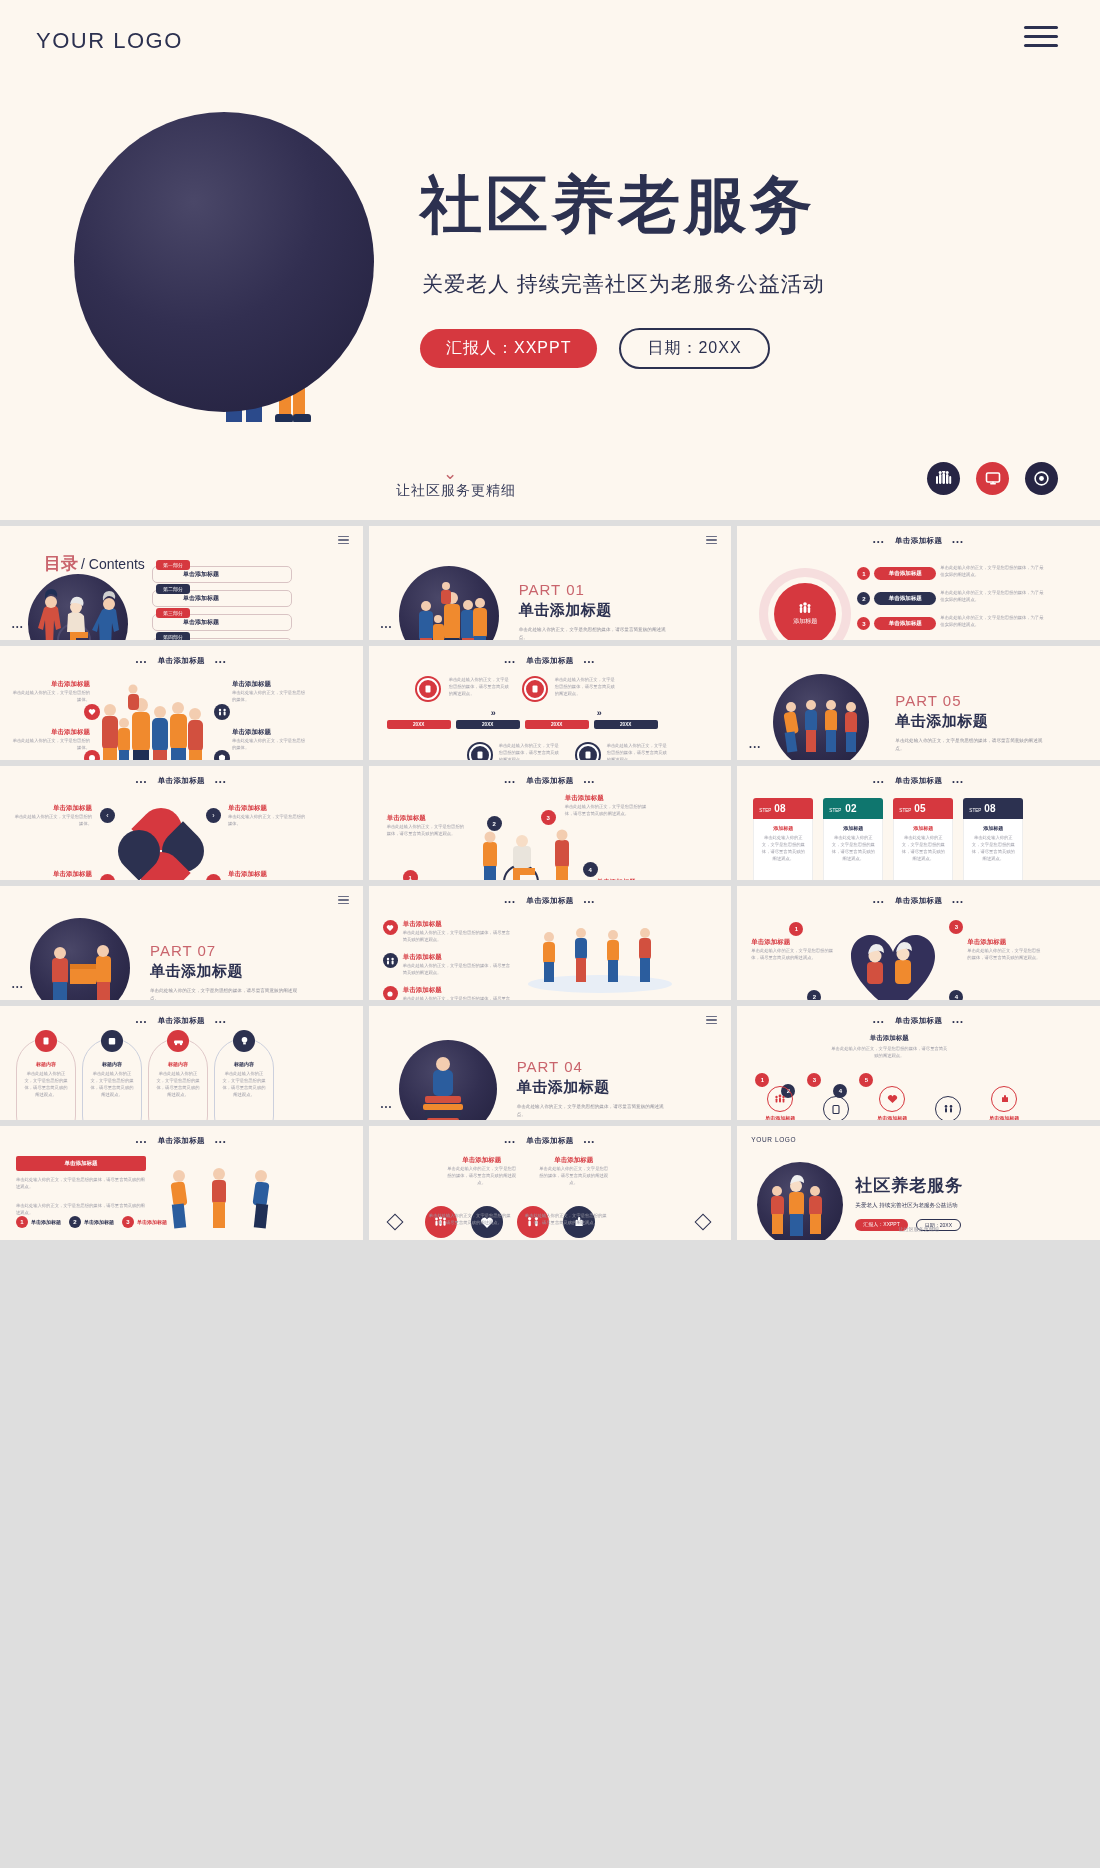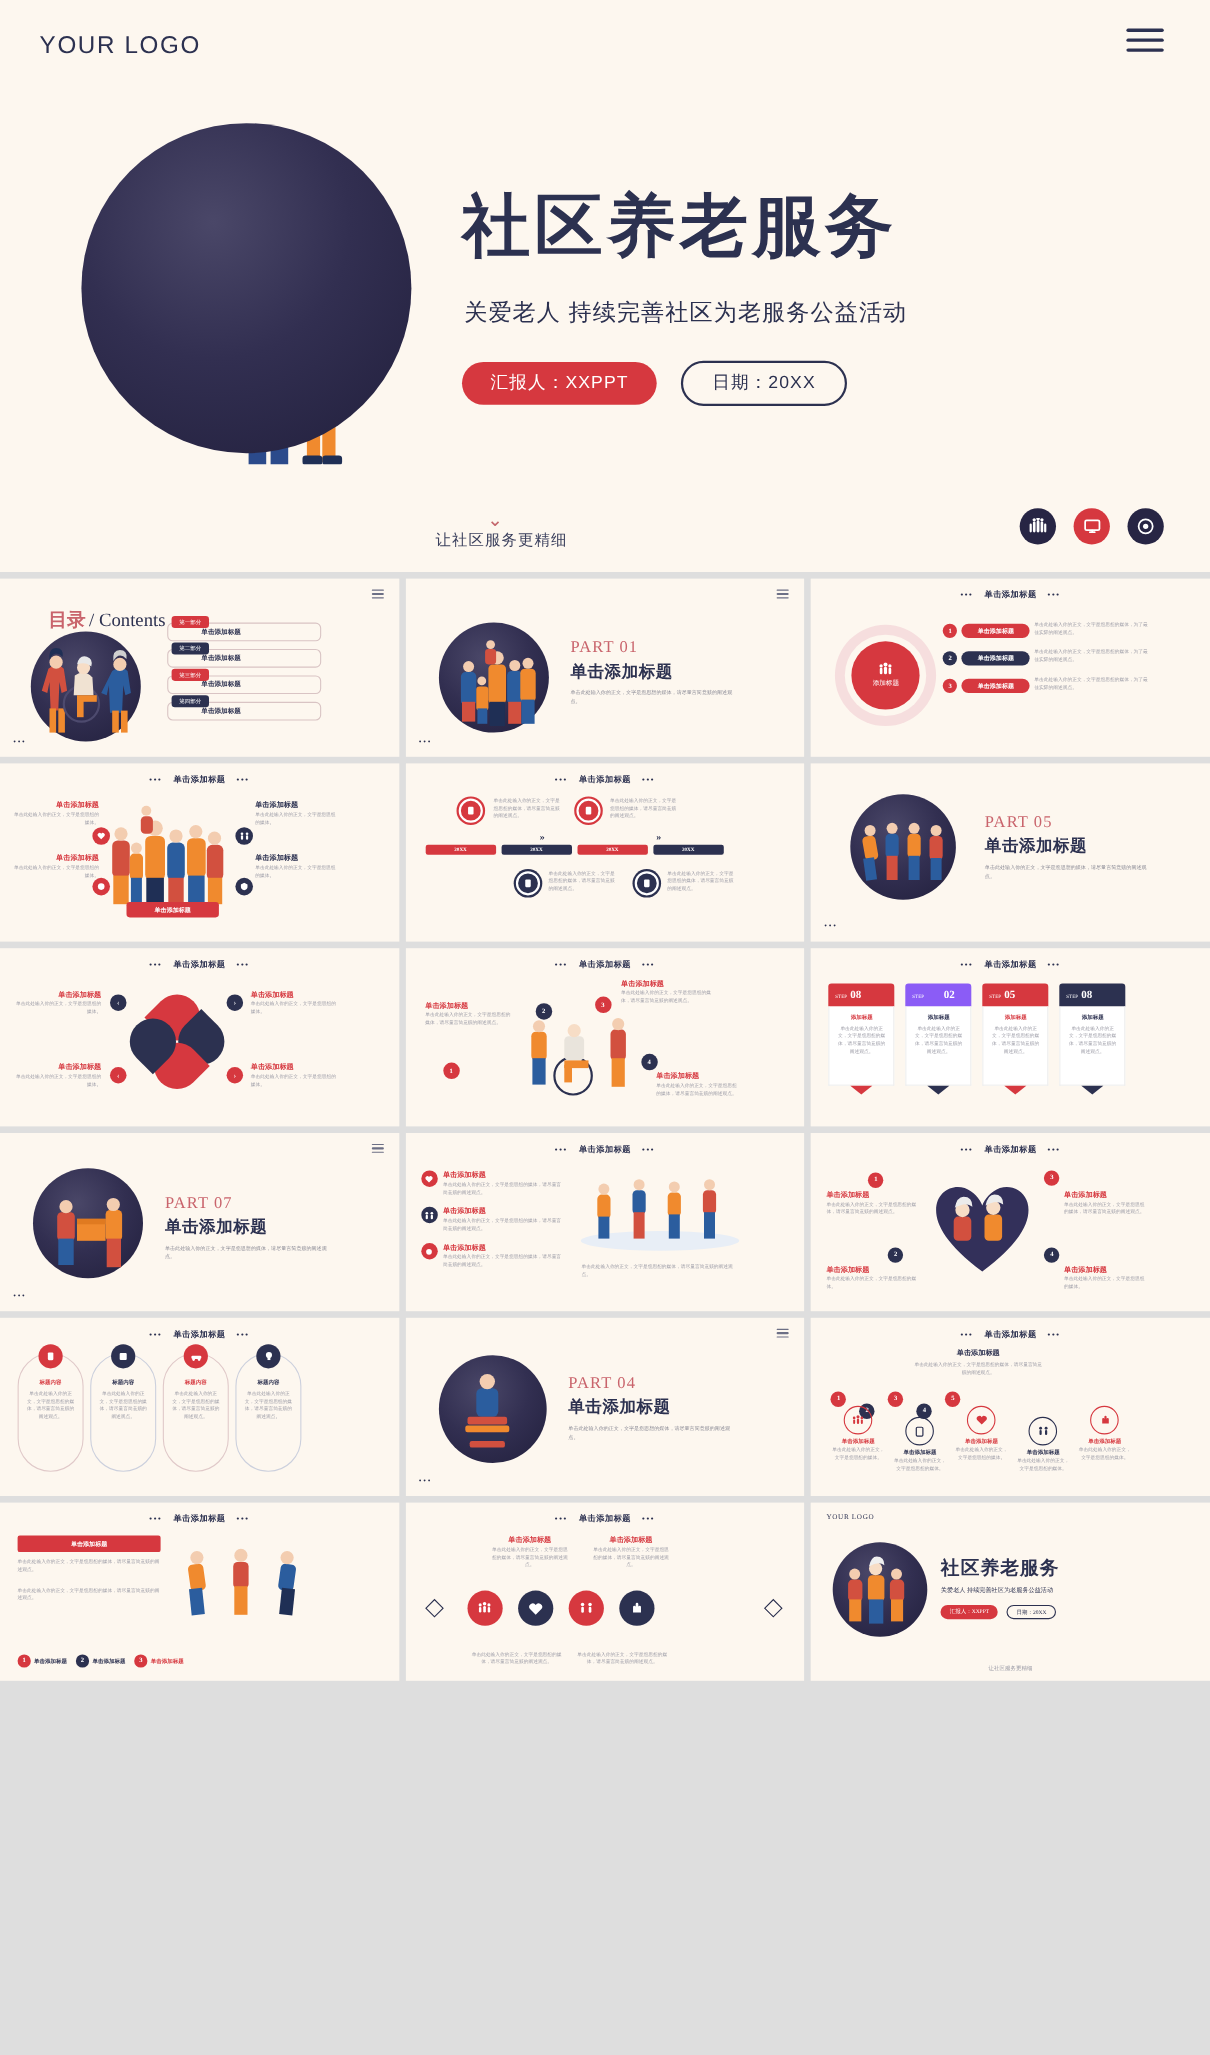--- a/index.html
+++ b/index.html
@@ -46,21 +46,21 @@
   .hico{width:33px;height:33px;border-radius:50%;display:flex;align-items:center;justify-content:center;}
   .hico.dark{background:#272544;}
   .hico.red{background:#d6383f;}
 
   
   .grid{
     display:grid;grid-template-columns:repeat(3,1fr);
     gap:6px;padding:6px 0 0 0;background:#dedede;
   }
   .slide{
-    position:relative;width:100%;height:162px;background:#fdf7ef;overflow:hidden;font-family:Liberation Serif, serif;
+    position:relative;width:100%;height:114px;background:#fdf7ef;overflow:hidden;
   }
   .s-hdr{
     position:absolute;top:10px;left:0;right:0;display:flex;justify-content:center;align-items:center;gap:10px;
     font-size:7.5px;color:#2c3150;font-weight:700;letter-spacing:.4px;
   }
   .dots{letter-spacing:1.5px;font-size:7px;color:#2c3150;}
   .burger-sm{position:absolute;right:14px;top:10px;width:11px;}
   .burger-sm i{display:block;height:1.2px;background:#6c6f85;margin-bottom:2.2px;border-radius:1px;}
   .bl-dots{position:absolute;left:12px;bottom:10px;font-size:7px;letter-spacing:1.6px;color:#2c3150;}
   .br-circ{position:absolute;border-radius:50%;background:radial-gradient(circle at 40% 32%,#4a4768 0%,#322f51 48%,#211f3c 100%);}
@@ -172,21 +172,21 @@
 <div class="grid">
 
   <div class="slide">
     <div class="burger-sm">
         <i></i>
         <i></i>
         <i></i>
       </div>
     <div style="position:absolute;left:44px;top:26px;display:flex;align-items:baseline;gap:3px;">
       <span style="color:#c9646c;font-size:17px;font-weight:700;">目录</span>
-      <span style="color:#2c3150;font-size:17px;">/ Contents</span>
+      <span style="color:#2c3150;font-size:14px;">/ Contents</span>
     </div>
     <div class="br-circ" style="left:28px;top:48px;width:100px;height:100px;"></div>
     <svg style="position:absolute;left:28px;top:48px;" width="100" height="100" viewBox="0 0 100 100">
       <path d="M16 34 q8-7 14 0 l3 20 -5 2 -2-10 -1 26 H18 l-1-26 -2 10 -5-2z" fill="#d2503f"></path>
       <circle cx="23" cy="28" r="6" fill="#f3cdb0"></circle>
         <path d="M17 26 q4-10 12-3 q1-8 -6-8 q-7 0-6 11z" fill="#1f2f55"></path>
       <rect x="17" y="70" width="6" height="22" fill="#f08a2e"></rect>
         <rect x="25" y="70" width="6" height="22" fill="#f08a2e"></rect>
       <circle cx="46" cy="66" r="16" fill="none" stroke="#4d4a6e" stroke-width="2"></circle>
       <path d="M40 40 q9-6 16 2 l1 16 h-18z" fill="#f0e2d2"></path>
@@ -535,21 +535,21 @@
           <div class="tiny" style="margin-top:3px;text-align:center;">单击此处输入你的正文，文字是您思想的媒体，请尽量言简意赅的阐述观点。</div>
         </div>
         <div style="width:0;height:0;margin:0 auto;border-left:10px solid transparent;border-right:10px solid transparent;border-top:8px solid #d6383f;"></div>
         <div class="icoC" style="margin:-20px auto 0;width:13px;height:13px;background:transparent;">
             <svg width="9" height="9" viewBox="0 0 9 9">
               <rect x="2" y="1" width="5" height="7" rx="1" fill="#fff"></rect>
             </svg>
           </div>
       </div>
       <div style="width:60px;">
-        <div style="background:#8b5cf6;border-radius:3px 3px 0 0;padding:5px 6px;display:flex;align-items:baseline;gap:18px;">
+        <div style="background:#0f766e;border-radius:3px 3px 0 0;padding:5px 6px;display:flex;align-items:baseline;gap:4px;">
           <span style="color:#fff;font-size:4.6px;">STEP</span>
           <span style="color:#fff;font-size:10px;font-weight:700;">02</span>
         </div>
         <div style="background:#fff;border:1px solid #eee;border-top:none;padding:6px;height:72px;">
           <div style="color:#2c3150;font-size:5px;font-weight:700;text-align:center;">添加标题</div>
           <div class="tiny" style="margin-top:3px;text-align:center;">单击此处输入你的正文，文字是您思想的媒体，请尽量言简意赅的阐述观点。</div>
         </div>
         <div style="width:0;height:0;margin:0 auto;border-left:10px solid transparent;border-right:10px solid transparent;border-top:8px solid #2c3150;"></div>
         <div class="icoC" style="margin:-20px auto 0;width:13px;height:13px;">
             <svg width="9" height="9" viewBox="0 0 9 9">

